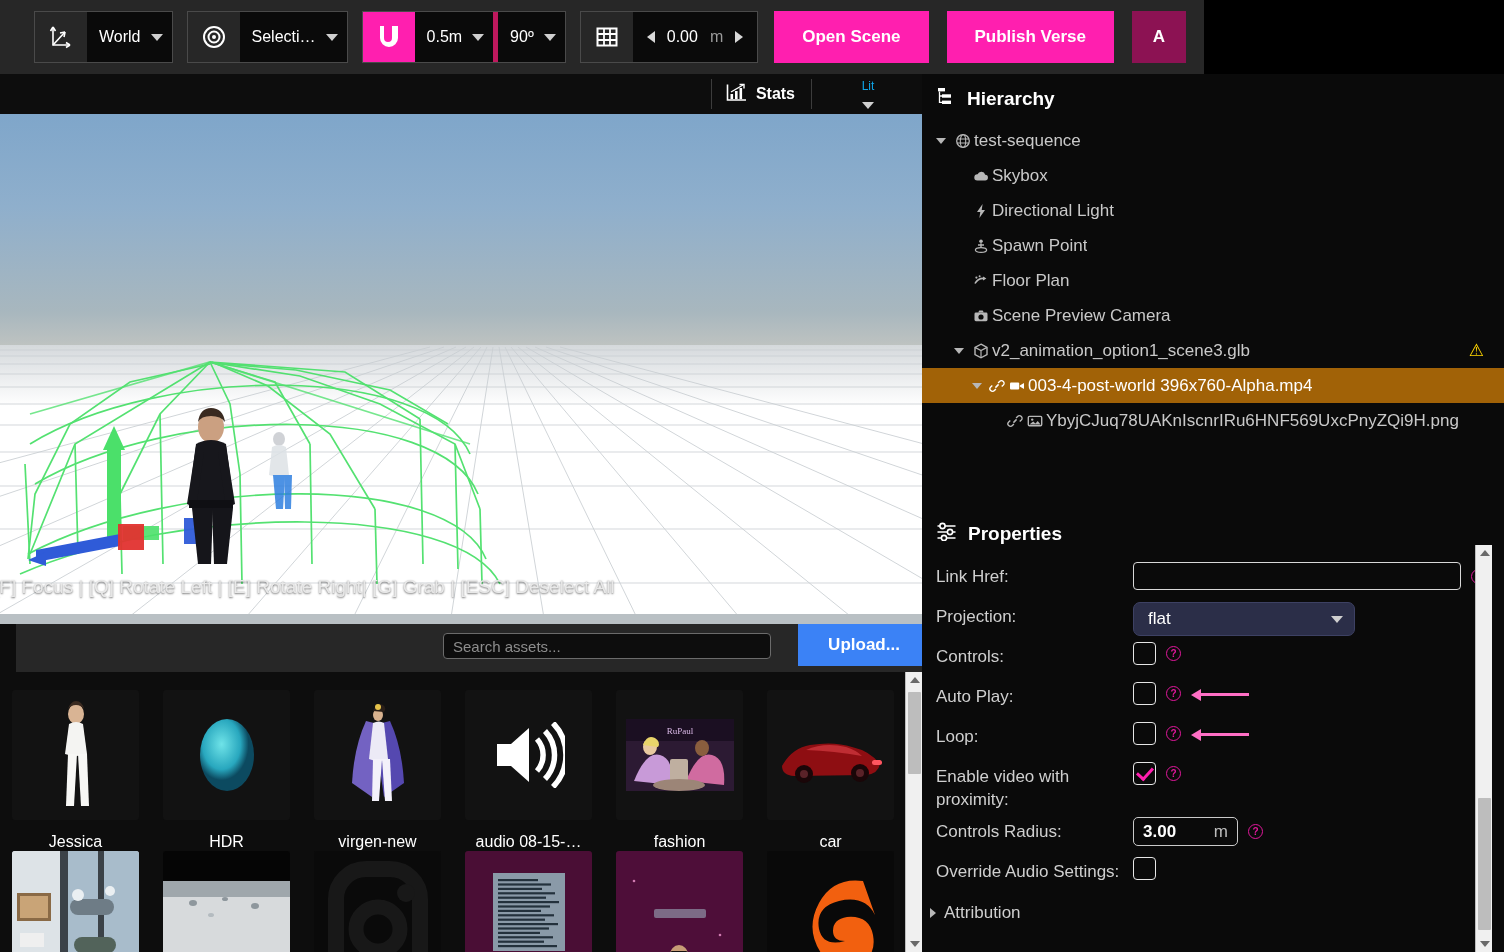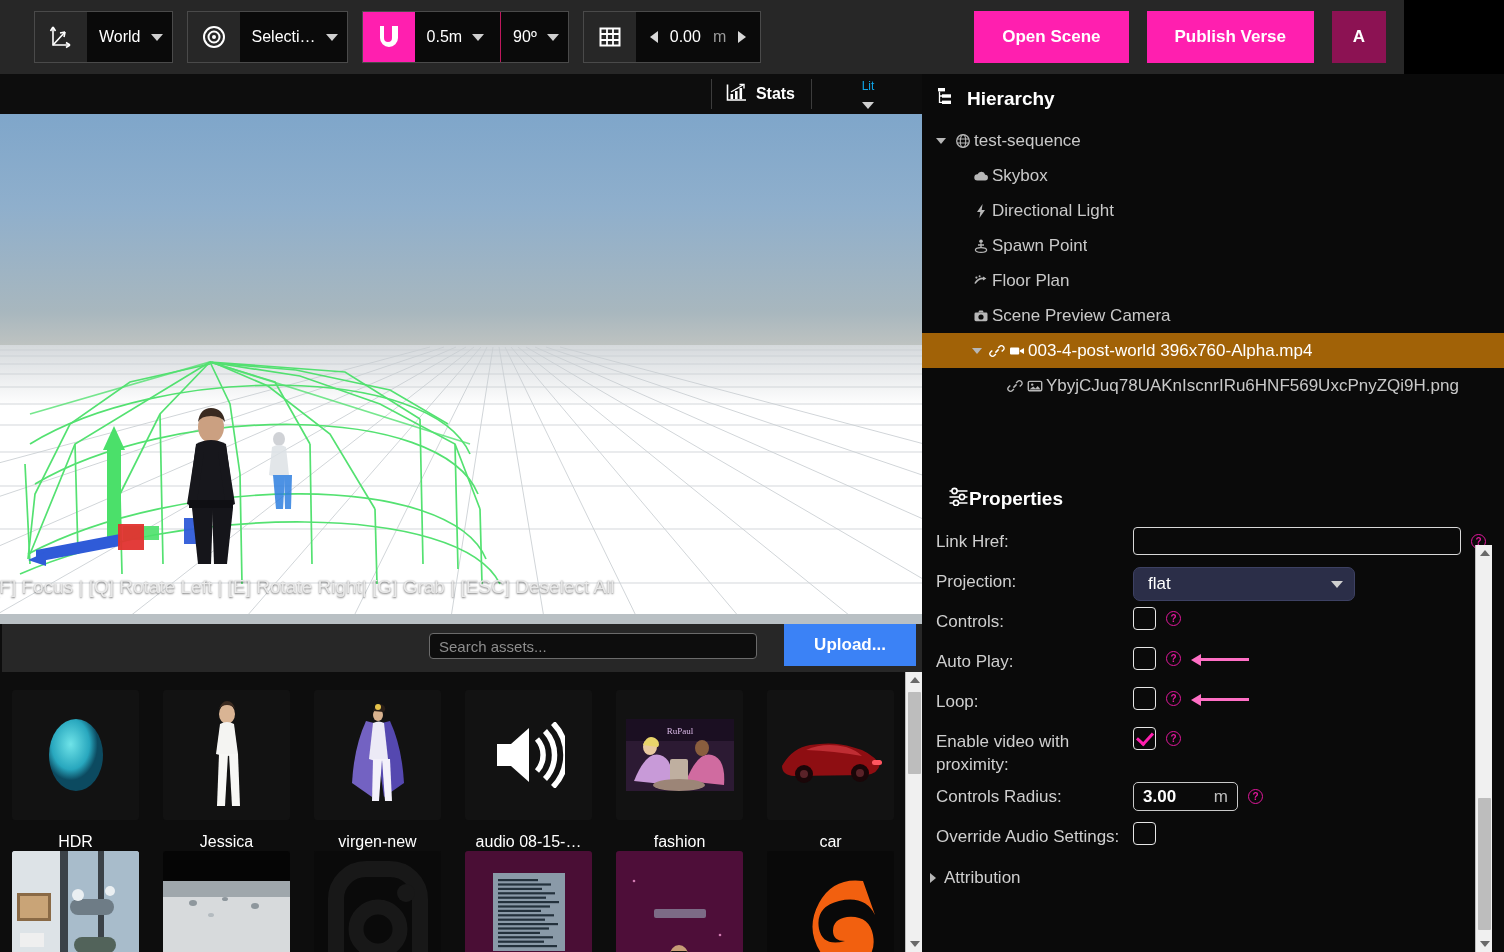--- a/index.html
+++ b/index.html
@@ -6,42 +6,42 @@
   html, body {
     width: 1504px; height: 952px;
     background: #000;
     font-family: "Liberation Sans", sans-serif;
     overflow: hidden;
   }
   #app { position: relative; width: 1504px; height: 952px; background: #000; }
 
   
   .toolbar {
-    position: absolute; left: 0; top: 0; width: 1404px; height: 74px;
+    position: absolute; left: 0; top: 0; width: 1204px; height: 74px;
     background: #272727;
     display: flex; align-items: center;
   }
   .tb-left { display: flex; align-items: center; gap: 14px; padding-left: 34px; }
   .tb-group {
     display: flex; align-items: center; height: 52px;
     border: 1px solid #4a4a4a; background: #0a0a0a;
     overflow: hidden;
   }
   .tb-iconbox {
     width: 52px; height: 100%;
     display: flex; align-items: center; justify-content: center;
     background: #272727; flex-shrink: 0;
   }
   .tb-iconbox.magnet { background: #FF1FAF; }
   .tb-cell {
     display: flex; align-items: center; height: 100%;
     padding: 0 9px 0 12px; color: #fff;
     font-size: 16px; background: #0a0a0a; gap: 10px;
   }
-  .tb-cell.bordl { border-left: 1px solid #be185d; margin-left: 7px; }
+  .tb-cell.bordl { border-left: 5px solid #be185d; }
   .caret {
     width: 0; height: 0;
     border-left: 6px solid transparent; border-right: 6px solid transparent;
     border-top: 7px solid #cfcfcf;
   }
   .tb-label { white-space: nowrap; }
   .tb-stepper {
     display: flex; align-items: center; height: 100%;
     padding: 0 14px; gap: 12px; background: #0a0a0a;
     color: #fff; font-size: 16px;
@@ -114,21 +114,21 @@
     position: absolute; left: 0; bottom: 0; width: 922px; height: 10px;
     background: #b9c0c4;
   }
 
   
   .assets {
     position: absolute; left: 0; top: 624px; width: 922px; height: 328px;
     background: #0d0d0d;
   }
   .assets-bar {
-    position: absolute; left: 2px; top: 0; width: 922px; height: 48px;
+    position: absolute; left: 16px; top: 0; width: 922px; height: 48px;
     background: #272727; display: flex; align-items: center;
   }
   .search-input {
     position: absolute; left: 427px; top: 9px;
     width: 328px; height: 26px;
     background: #0d0d0d; border: 1px solid #6b6b6b; border-radius: 4px;
     color: #d9d9d9; font-size: 15px; padding: 0 9px;
     font-family: "Liberation Sans", sans-serif; outline: none;
   }
   .search-input::placeholder { color: #8d8d8d; }
@@ -188,22 +188,22 @@
   .tree-row.sel { background: #a16207; color: #fff; }
   .tw { width: 22px; display: flex; align-items: center; justify-content: center; flex-shrink: 0; }
   .tri-dn-sm { width:0;height:0;border-left:5px solid transparent;border-right:5px solid transparent;border-top:6px solid #b7b7b7; }
   .tri-rt-sm { width:0;height:0;border-top:5px solid transparent;border-bottom:5px solid transparent;border-left:6px solid #b7b7b7; }
   .ticon { width: 22px; display:flex; align-items:center; justify-content:center; flex-shrink: 0; color:#b7b7b7; }
   .tree-row.sel .ticon { color: #fff; }
   .tlabel { white-space: nowrap; overflow: hidden; text-overflow: ellipsis; }
   .warn { position: absolute; right: 20px; font-size: 17px; color: #FFD500; }
 
   .props-head {
-    display: flex; align-items: center; 
-    padding: 8px 0 10px 26px;
+    display: flex; align-items: center; gap: 11px;
+    padding: 8px 0 10px 14px;
     color: #fff; font-size: 19px; font-weight: bold;
   }
   .props-body { position: relative; padding-left: 8px; }
   .prow {
     display: flex; align-items: flex-start;
     min-height: 40px; padding: 0 0 0 6px; gap: 12px;
   }
   .plabel {
     width: 185px; flex-shrink: 0; color: #cfcfcf;
     font-size: 17px; line-height: 23px; padding-top: 9px;
@@ -444,44 +444,44 @@
 
   <div class="assets">
     <div class="assets-bar">
       <input class="search-input" type="text" placeholder="Search assets..." style="">
       <button class="upload-btn">Upload...</button>
     </div>
 
     <div class="asset-grid" id="asset-grid">
         <div class="asset-cell">
           <div class="asset-thumb">
+            <svg width="56" height="110" viewBox="0 0 56 110">
+              <ellipse cx="28" cy="14" rx="8" ry="10" fill="#D9B494"></ellipse>
+              <path d="M20 9 q3 -8 8 -8 q6 0 8 8 q-3 -4 -8 -4 q-5 0 -8 4Z" fill="#3A2A20"></path>
+              <path d="M21 24 q7 -4 14 0 l4 30 q-11 4 -22 0Z" fill="#F4F4F2"></path>
+              <path d="M20 54 l-2 52 h8 l3 -52Z" fill="#F7F7F5"></path>
+              <path d="M30 54 l3 52 h8 l-2 -52Z" fill="#F7F7F5"></path>
+            </svg>
+          </div>
+          <div class="asset-label">Jessica</div>
+        </div>
+        <div class="asset-cell">
+          <div class="asset-thumb">
             <svg width="72" height="90" viewBox="0 0 72 90">
               <defs>
                 <radialGradient id="g1" cx="40%" cy="35%">
                   <stop offset="0%" stop-color="#6FE3E8"></stop>
                   <stop offset="70%" stop-color="#28A7BE"></stop>
                   <stop offset="100%" stop-color="#0C4A60"></stop>
                 </radialGradient>
               </defs>
               <ellipse cx="36" cy="45" rx="27" ry="36" fill="url(#g1)"></ellipse>
             </svg>
           </div>
           <div class="asset-label">HDR</div>
-        </div>
-        <div class="asset-cell">
-          <div class="asset-thumb">
-            <svg width="56" height="110" viewBox="0 0 56 110">
-              <ellipse cx="28" cy="14" rx="8" ry="10" fill="#D9B494"></ellipse>
-              <path d="M20 9 q3 -8 8 -8 q6 0 8 8 q-3 -4 -8 -4 q-5 0 -8 4Z" fill="#3A2A20"></path>
-              <path d="M21 24 q7 -4 14 0 l4 30 q-11 4 -22 0Z" fill="#F4F4F2"></path>
-              <path d="M20 54 l-2 52 h8 l3 -52Z" fill="#F7F7F5"></path>
-              <path d="M30 54 l3 52 h8 l-2 -52Z" fill="#F7F7F5"></path>
-            </svg>
-          </div>
-          <div class="asset-label">Jessica</div>
         </div>
         <div class="asset-cell">
           <div class="asset-thumb">
             <svg width="64" height="112" viewBox="0 0 64 112">
               <path d="M20 22 q-12 26 -14 62 l20 14 q6 -40 10 -72Z" fill="#7E6BD6" opacity="0.9"></path>
               <path d="M44 22 q12 26 14 62 l-20 14 q-6 -40 -10 -72Z" fill="#5D4FC2" opacity="0.9"></path>
               <ellipse cx="32" cy="16" rx="5" ry="6" fill="#D8B28F"></ellipse>
               <path d="M27 12 q3 -9 10 -6 q4 3 1 7Z" fill="#2A1F18"></path>
               <path d="M27 24 q6 -3 11 0 l4 36 q-10 4 -19 0Z" fill="#ECEAF6"></path>
               <path d="M27 60 l-1 42 h7 l3 -42Z" fill="#F3F1FA"></path>
@@ -717,20 +717,33 @@
           <span class="tw"></span>
           <span class="ticon">
             <svg width="16" height="16" viewBox="0 0 16 16" fill="currentColor">
               <rect x="1.5" y="4.6" width="13" height="8.6" rx="1.4"></rect>
               <path d="M5.2 4.6 L6.3 2.6h3.4l1.1 2Z"></path>
               <circle cx="8" cy="9" r="2.6" fill="#0a0a0a"></circle>
             </svg>
           </span>
           <span class="tlabel">Scene Preview Camera</span>
         </div>
+        <div class="tree-row" style="padding-left: 26px;">
+          <span class="tw">
+            <span class="tri-dn-sm"></span>
+          </span>
+          <span class="ticon">
+            <svg width="16" height="16" viewBox="0 0 16 16" fill="currentColor">
+              <path d="M8 1.2 14 4.4v7.2L8 14.8 2 11.6V4.4Z" fill="none" stroke="currentColor" stroke-width="1.4"></path>
+              <path d="M2 4.4 8 7.6 14 4.4M8 7.6v7.2" stroke="currentColor" stroke-width="1.2" fill="none"></path>
+            </svg>
+          </span>
+          <span class="tlabel">v2_animation_option1_scene3.glb</span>
+          <span class="warn">⚠</span>
+        </div>
         <div class="tree-row sel" style="padding-left: 44px;">
           <span class="tw">
             <span class="tri-dn-sm"></span>
           </span>
           <span class="ticon" style="width: 18px;">
             <svg width="16" height="16" viewBox="0 0 16 16" fill="currentColor">
               <path d="M6.4 9.6 9.6 6.4" stroke="currentColor" stroke-width="1.5" fill="none"></path>
               <path d="M9.1 4.9 10.6 3.4a2.6 2.6 0 0 1 3.7 3.7l-1.6 1.5M6.9 11.1 5.4 12.6a2.6 2.6 0 0 1-3.7-3.7l1.6-1.5" stroke="currentColor" stroke-width="1.4" fill="none"></path>
             </svg>
           </span>

